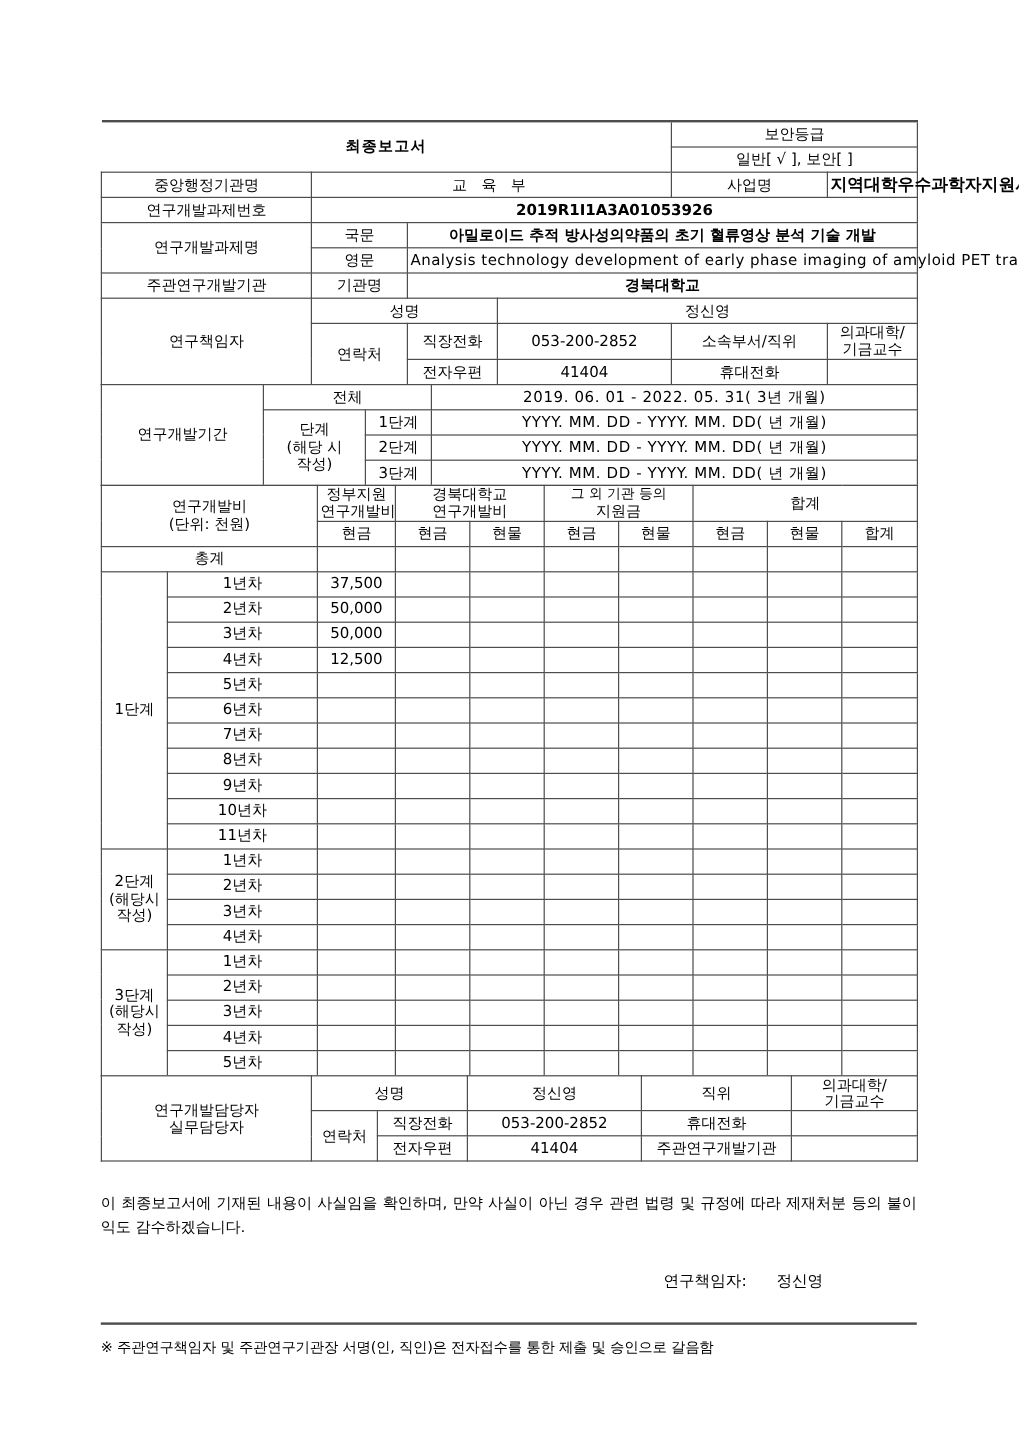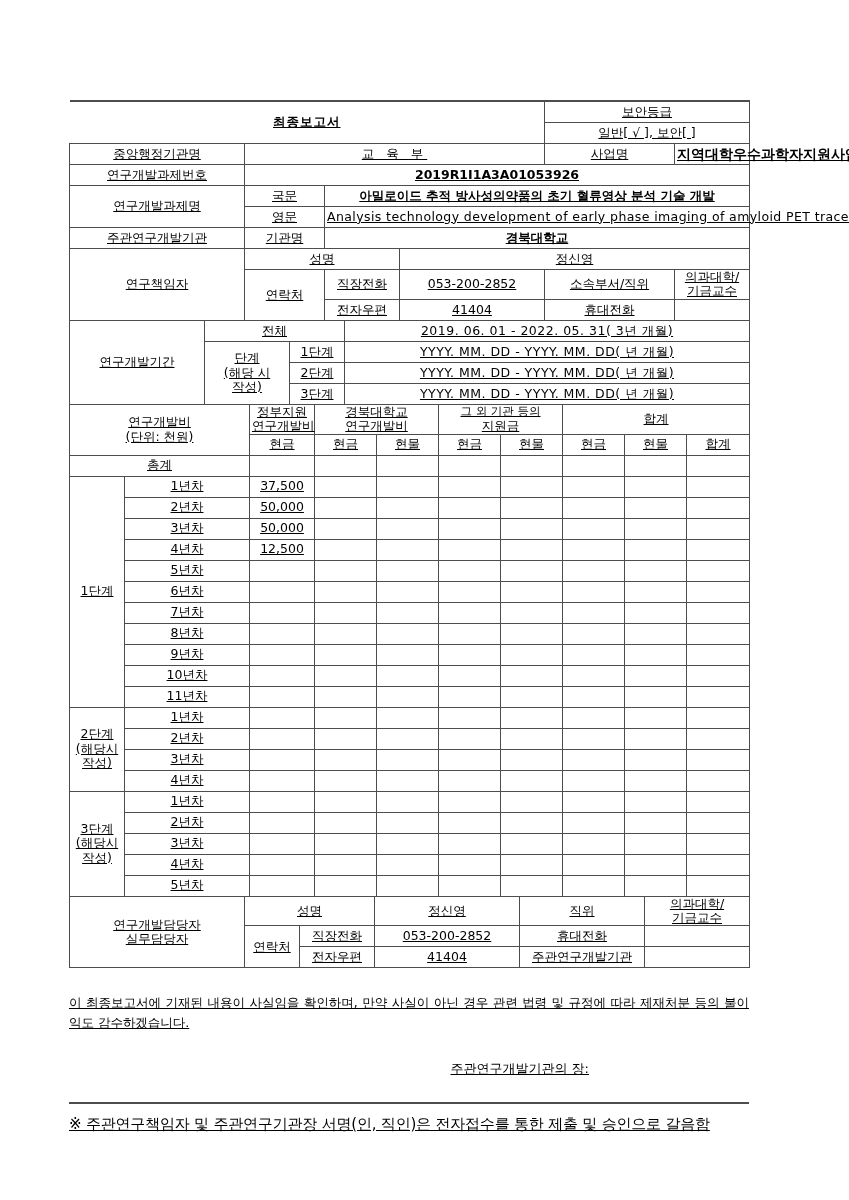--- a/index.html
+++ b/index.html
@@ -10,24 +10,23 @@
   body {
     width: 849px;
     height: 1200px;
     font-family: "DejaVu Sans", "Liberation Sans", sans-serif;
     color: #000000;
     position: relative;
     overflow: hidden;
   }
   .page {
     position: absolute;
-    left: 69px;
+    left: 84px;
     top: 100px;
     width: 680px;
-    text-decoration: underline;
   }
   table.doc {
     border-collapse: collapse;
     width: 680px;
     table-layout: fixed;
   }
   table.doc td {
     border: 1px solid #4d4d4d;
     padding: 0 2px;
     text-align: center;
@@ -100,21 +99,21 @@
     text-align: right;
     padding-right: 160px;
     white-space: pre;
   }
   .rule {
     border-top: 2px solid #4d4d4d;
     margin-top: 22px;
   }
   .footnote {
     margin-top: 11px;
-    font-size: 15px;
+    font-size: 12px;
     letter-spacing: -0.2px;
   }
 </style>
 </head>
 <body>
 
 <div class="page">
 
   <table class="doc">
     <colgroup>
@@ -534,19 +533,19 @@
         <td class="hdr tall smallk">주관연구개발기관</td>
         <td class="tall"></td>
       </tr>
     </tbody>
   </table>
 
   <div class="statement">이 최종보고서에 기재된 내용이 사실임을 확인하며, 만약 사실이 아닌 경우 관련 법령 및 규정에 따라 제재처분 등의 불이익도 감수하겠습니다.</div>
 
 
   <div class="signblock">
-    <div class="sign-row2"><span>주관연구개발기관의 장:</span></div>
+    <div class="sign-row"><span>연구책임자:</span>      <span>정신영</span></div>
   </div>
 
   <div class="rule"></div>
 
   <div class="footnote">※ 주관연구책임자 및 주관연구기관장 서명(인, 직인)은 전자접수를 통한 제출 및 승인으로 갈음함</div>
 </div>
 
 </body></html>

